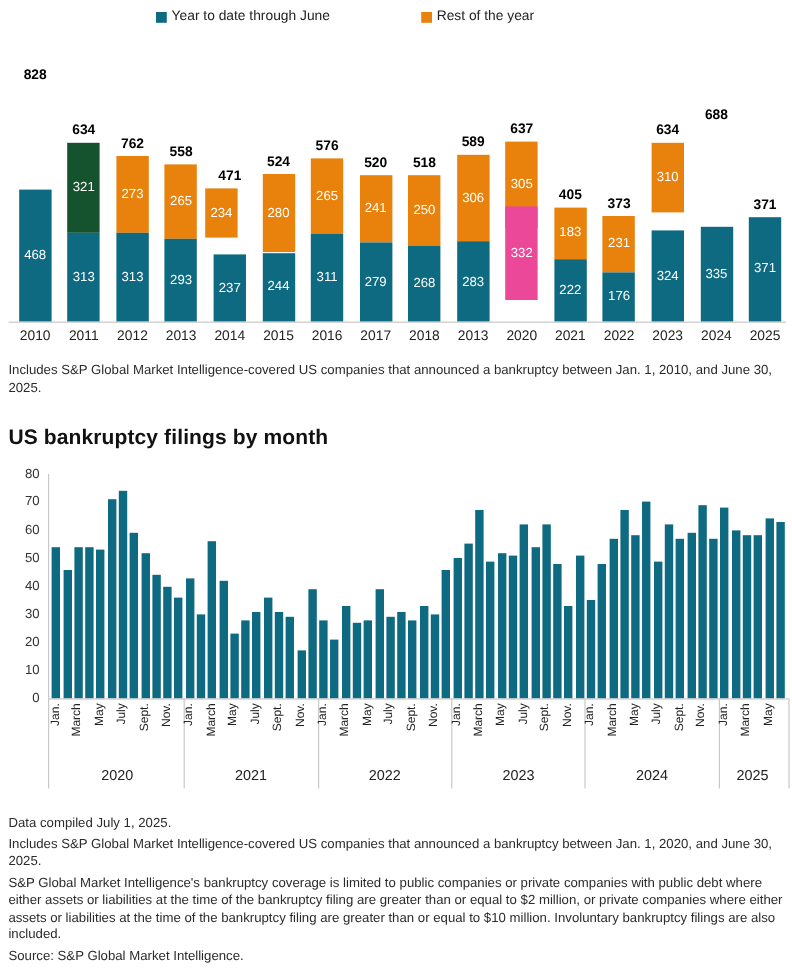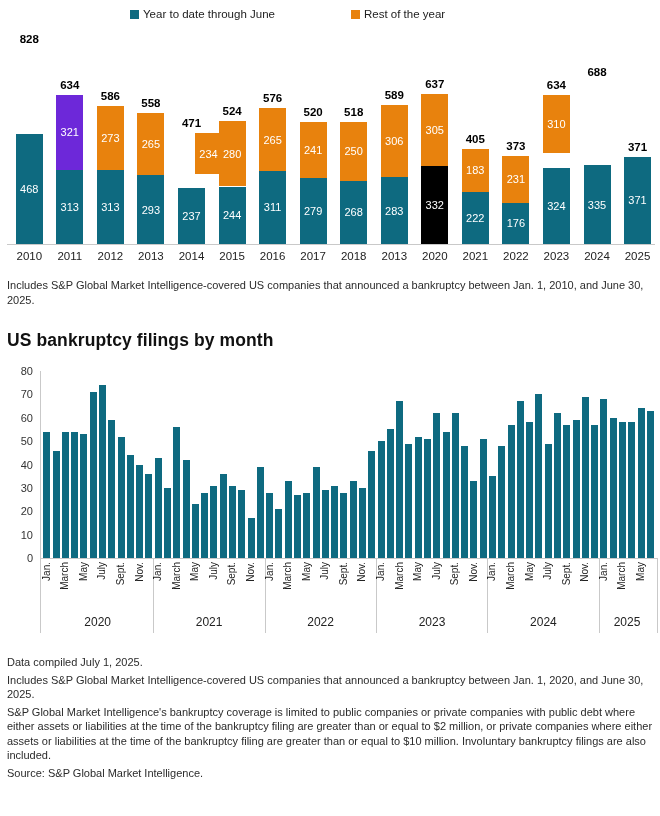--- a/index.html
+++ b/index.html
@@ -1,19 +1,19 @@
 <!DOCTYPE html>
 <html><head>
 <meta charset="utf-8">
 <style>
   html,body{margin:0;padding:0;background:#ffffff;}
   body{width:660px;font-family:"Liberation Sans",sans-serif;color:#1a1a1a;}
   .page{width:660px;box-sizing:border-box;padding:8px 6px 0 7px;}
   .chart-title{font-size:17.5px;font-weight:bold;color:#111;margin:0 0 9px 0;letter-spacing:.1px;}
-  .legend{display:flex;padding-left:123px;gap:76px;align-items:center;margin-bottom:0;}
+  .legend{display:flex;padding-left:123px;gap:76px;align-items:center;margin-bottom:24px;}
   .legend-item{display:flex;align-items:center;gap:4px;font-size:11.5px;color:#222;}
   .swatch{width:9px;height:9px;display:inline-block;}
   
   #yearly-chart{position:relative;width:648px;height:246px;}
   #yearly-chart .seg{position:absolute;width:27px;display:flex;align-items:center;justify-content:center;
       color:#fff;font-size:11px;}
   #yearly-chart .ytotal{position:absolute;transform:translateX(-50%);font-weight:bold;font-size:11.5px;color:#000;}
   #yearly-chart .yxlab{position:absolute;transform:translateX(-50%);font-size:11.5px;color:#222;}
   .hline{position:absolute;height:1px;background:#c9c9c9;}
   .vline{position:absolute;width:1px;background:#c9c9c9;}
@@ -44,33 +44,33 @@
       <span class="swatch" style="background: rgb(232, 130, 13);"></span>
       <span>Rest of the year</span>
     </div>
   </div>
 
   <div id="yearly-chart">
       <div class="ytotal" style="left:22.3px;top:13.0px">828</div>
       <div class="seg" style="left:8.8px;top:113.8px;height:110.2px;background:#0E6A80">468</div>
       <div class="yxlab" style="left:22.3px;top:230px">2010</div>
       <div class="ytotal" style="left:62.8px;top:58.7px">634</div>
-      <div class="seg" style="left:49.3px;top:74.7px;height:75.6px;background:#6d28d9">321</div>
+      <div class="seg" style="left:49.3px;top:74.7px;height:75.6px;background:#14532d">321</div>
       <div class="seg" style="left:49.3px;top:150.3px;height:73.7px;background:#0E6A80">313</div>
       <div class="yxlab" style="left:62.8px;top:230px">2011</div>
-      <div class="ytotal" style="left:103.4px;top:70.0px">586</div>
+      <div class="ytotal" style="left:103.4px;top:70.0px">762</div>
       <div class="seg" style="left:89.9px;top:86.0px;height:64.3px;background:#E8820D">273</div>
       <div class="seg" style="left:89.9px;top:150.3px;height:73.7px;background:#0E6A80">313</div>
       <div class="yxlab" style="left:103.4px;top:230px">2012</div>
       <div class="ytotal" style="left:143.9px;top:76.6px">558</div>
       <div class="seg" style="left:130.4px;top:92.6px;height:62.4px;background:#E8820D">265</div>
       <div class="seg" style="left:130.4px;top:155.0px;height:69.0px;background:#0E6A80">293</div>
       <div class="yxlab" style="left:143.9px;top:230px">2013</div>
       <div class="ytotal" style="left:184.5px;top:97.1px">471</div>
-      <div class="seg" style="left:188px;top:113.1px;height:41px;background:#E8820D">234</div>
+      <div class="seg" style="left:164px;top:113.1px;height:41px;background:#E8820D">234</div>
       <div class="seg" style="left:171.0px;top:168.2px;height:55.8px;background:#0E6A80">237</div>
       <div class="yxlab" style="left:184.5px;top:230px">2014</div>
       <div class="ytotal" style="left:225.1px;top:84.6px">524</div>
       <div class="seg" style="left:211.6px;top:100.6px;height:65.9px;background:#E8820D">280</div>
       <div class="seg" style="left:211.6px;top:166.5px;height:57.5px;background:#0E6A80">244</div>
       <div class="yxlab" style="left:225.1px;top:230px">2015</div>
       <div class="ytotal" style="left:265.6px;top:72.4px">576</div>
       <div class="seg" style="left:252.1px;top:88.4px;height:62.4px;background:#E8820D">265</div>
       <div class="seg" style="left:252.1px;top:150.8px;height:73.2px;background:#0E6A80">311</div>
       <div class="yxlab" style="left:265.6px;top:230px">2016</div>
@@ -81,21 +81,21 @@
       <div class="ytotal" style="left:346.7px;top:86.0px">518</div>
       <div class="seg" style="left:333.2px;top:102.0px;height:58.9px;background:#E8820D">250</div>
       <div class="seg" style="left:333.2px;top:160.9px;height:63.1px;background:#0E6A80">268</div>
       <div class="yxlab" style="left:346.7px;top:230px">2018</div>
       <div class="ytotal" style="left:387.3px;top:69.3px">589</div>
       <div class="seg" style="left:373.8px;top:85.3px;height:72.1px;background:#E8820D">306</div>
       <div class="seg" style="left:373.8px;top:157.4px;height:66.6px;background:#0E6A80">283</div>
       <div class="yxlab" style="left:387.3px;top:230px">2013</div>
       <div class="ytotal" style="left:427.8px;top:58.0px">637</div>
       <div class="seg" style="left:414.3px;top:74.0px;height:71.8px;background:#E8820D">305</div>
-      <div class="seg" style="left:414.3px;top:146px;height:78.2px;background:#000000">332</div>
+      <div class="seg" style="left:414.3px;top:128px;height:78.2px;background:#ec4899">332</div>
       <div class="yxlab" style="left:427.8px;top:230px">2020</div>
       <div class="ytotal" style="left:468.3px;top:112.6px">405</div>
       <div class="seg" style="left:454.8px;top:128.6px;height:43.1px;background:#E8820D">183</div>
       <div class="seg" style="left:454.8px;top:171.7px;height:52.3px;background:#0E6A80">222</div>
       <div class="yxlab" style="left:468.3px;top:230px">2021</div>
       <div class="ytotal" style="left:508.9px;top:120.2px">373</div>
       <div class="seg" style="left:495.4px;top:136.2px;height:46.4px;background:#E8820D">231</div>
       <div class="seg" style="left:495.4px;top:182.6px;height:41.4px;background:#0E6A80">176</div>
       <div class="yxlab" style="left:508.9px;top:230px">2022</div>
       <div class="ytotal" style="left:549.4px;top:58.7px">634</div>

